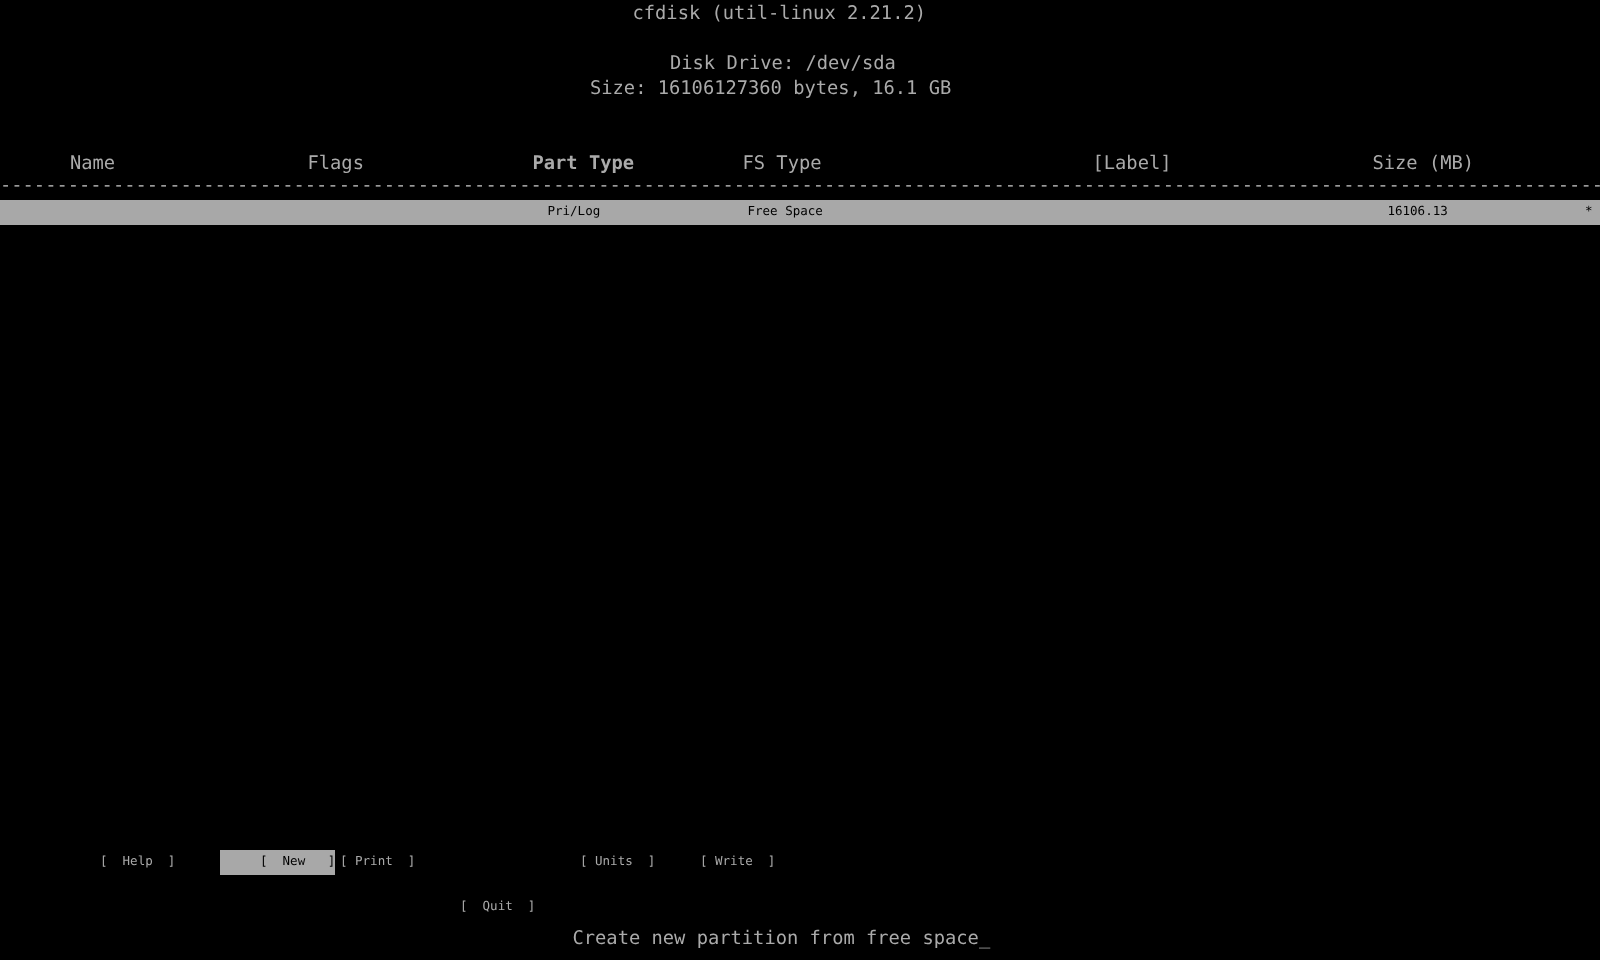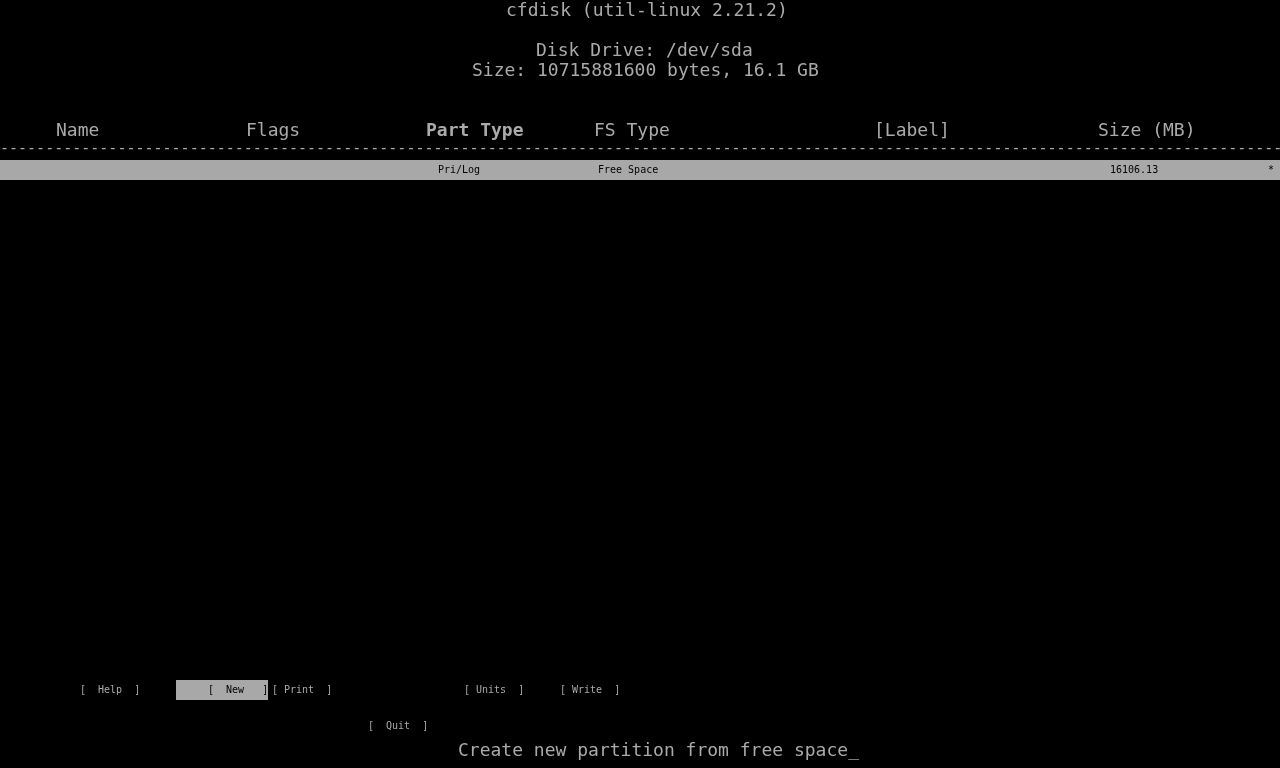--- a/index.html
+++ b/index.html
@@ -27,21 +27,21 @@
     line-height: 20px;
     letter-spacing: 0;
   }
 
   .cell {
     position: absolute;
     height: 20px;
     line-height: 20px;
     white-space: pre;
     color: #aaaaaa;
-    font-size: 18px;
+    font-size: 15px;
   }
 
   .hl-row {
     position: absolute;
     left: 0;
     width: 1280px;
     height: 20px;
     background: #a8a8a8;
   }
 
@@ -81,21 +81,21 @@
 </style>
 </head>
 <body>
 
 <div id="screen">
 
   <div class="cell" style="left:506px; top:0px;">cfdisk (util-linux 2.21.2)</div>
 
   <div class="cell" style="left:536px; top:40px;">Disk Drive: /dev/sda</div>
 
-  <div class="cell" style="left:472px; top:60px;">Size: 10715881600 bytes, 16.1 GB</div>
+  <div class="cell" style="left:472px; top:60px;">Size: 16106127360 bytes, 16.1 GB</div>
 
 
   <div class="cell" style="left:56px; top:120px;">Name</div>
 
   <div class="cell" style="left:246px; top:120px;">Flags</div>
 
   <div class="cell" style="left:426px; top:120px;font-weight:bold;">Part Type</div>
 
   <div class="cell" style="left:594px; top:120px;">FS Type</div>
 

